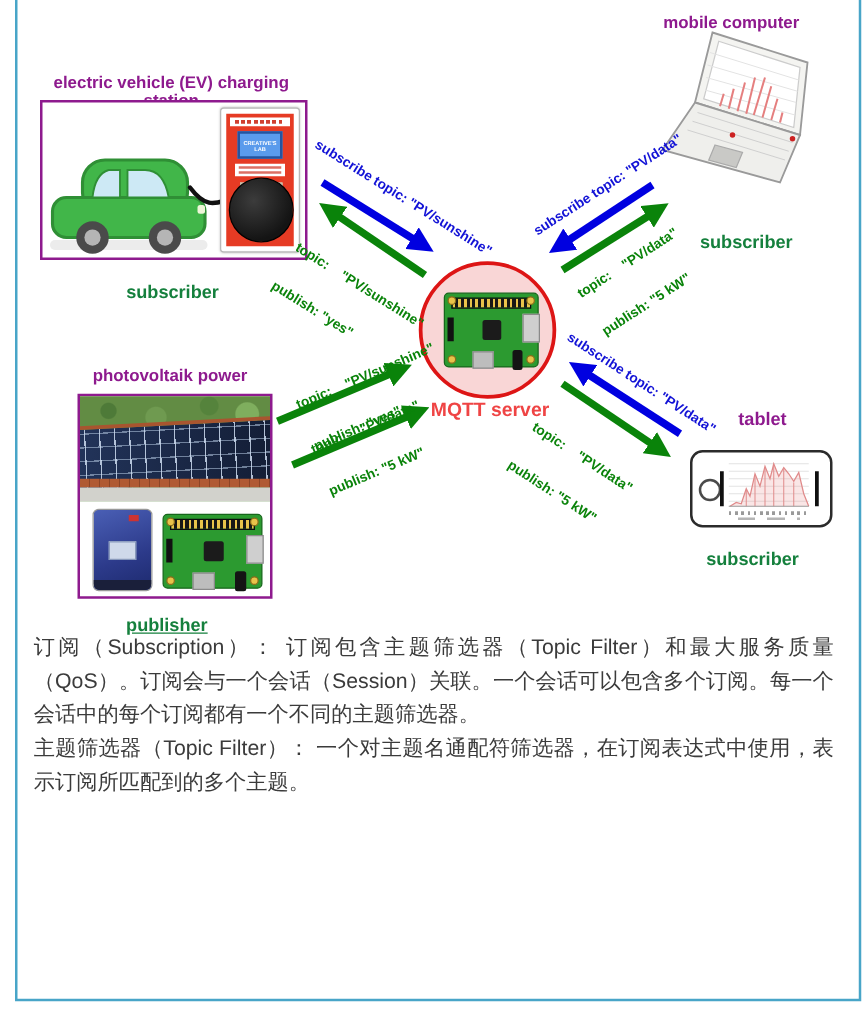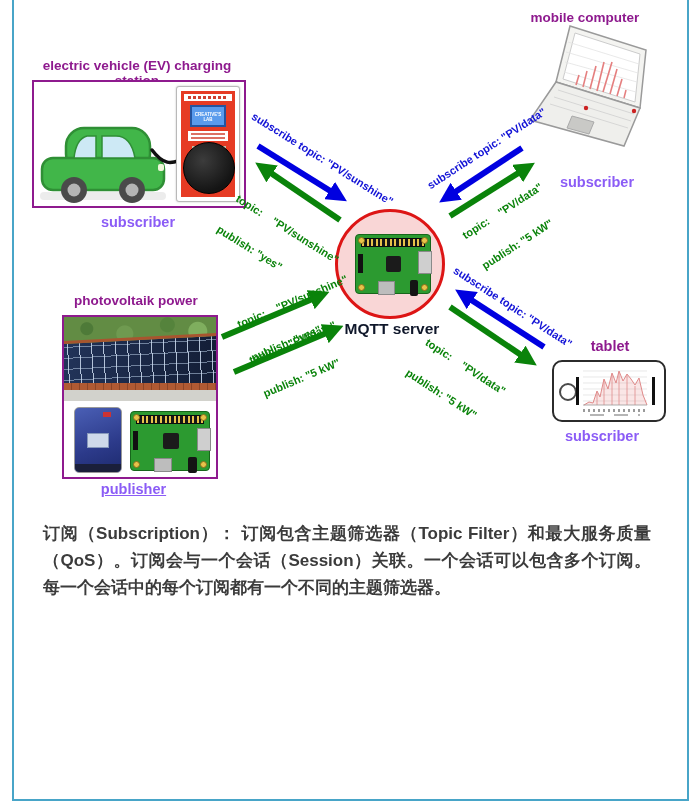--- a/index.html
+++ b/index.html
@@ -3,21 +3,21 @@
 <meta charset="utf-8">
 <style>
   html,body{margin:0;padding:0;}
   body{width:694px;height:809px;position:relative;background:#fff;overflow:hidden;
        font-family:"Liberation Sans",sans-serif;}
   .abs{position:absolute;}
   
   .frame{left:12px;right:5px;top:-6px;bottom:8px;border:2px solid #48a5c8;pointer-events:none;}
   
   .ptitle{color:#8e1a8e;font-weight:bold;font-size:13.5px;text-align:center;}
-  .role{color:#8b5cf6;font-weight:bold;font-size:14.5px;text-align:center;}
+  .role{color:#15803d;font-weight:bold;font-size:14.5px;text-align:center;margin-top:12px;}
   
   .ev-box{left:32px;top:80px;width:210px;height:124px;border:2px solid #8e1a8e;background:#fff;}
   .car{left:4px;top:32px;}
   .charger{left:142px;top:4px;width:62px;height:114px;background:#fff;border:1px solid #b9b9b9;
            border-radius:3px;box-shadow:0 0 2px rgba(0,0,0,.25);}
   .charger-red{position:absolute;left:4px;right:4px;top:4px;bottom:4px;background:#e63b24;}
   .charger-top{position:absolute;left:3px;right:3px;top:3px;height:7px;background:#fff;}
   .charger-top i{position:absolute;left:4px;right:4px;top:2px;height:3px;display:block;
      background:repeating-linear-gradient(90deg,#d04030 0 3px,transparent 3px 5px);}
   .charger-screen{position:absolute;left:9px;top:14px;width:36px;height:22px;background:#5a9bec;
@@ -34,21 +34,21 @@
   .t-home{position:absolute;left:5px;top:21px;width:14px;height:14px;border:2px solid #4a4a4a;border-radius:50%;background:#fff;}
   .t-bar{position:absolute;width:3px;height:28px;background:#101010;top:15px;}
   .t-screen{position:absolute;left:27px;top:3px;width:68px;height:44px;}
   .t-axis{position:absolute;left:29px;top:47px;width:64px;height:3px;
      background:repeating-linear-gradient(90deg,#9a9a9a 0 2px,transparent 2px 5px);}
   .t-legend{position:absolute;left:36px;top:52px;width:50px;height:2px;
      background:repeating-linear-gradient(90deg,#b5b5b5 0 14px,transparent 14px 24px);}
   
   .broker-circle{left:335px;top:209px;width:104px;height:104px;border-radius:50%;
      background:#f9d6d6;border:3px solid #dd1515;}
-  .broker-label{left:317px;top:321px;width:150px;text-align:center;color:#0f172a;
+  .broker-label{left:317px;top:321px;width:150px;text-align:center;color:#ef4444;
      font-weight:bold;font-size:15.5px;line-height:16.5px;}
   
   .rpi{position:absolute;background:#2c9a30;border:1px solid #17661b;border-radius:4px;}
   .rpi .gpio{position:absolute;left:7%;right:7%;top:5%;height:13%;border:1px solid #0c0c0c;
      background:repeating-linear-gradient(90deg,#e8c34a 0 2px,#161616 2px 4.6px);}
   .rpi .soc{position:absolute;left:41%;top:37%;width:20%;height:26%;background:#1b1b1b;border-radius:2px;}
   .rpi .usb{position:absolute;right:-3%;top:28%;width:16%;height:36%;background:#cfcfcf;border:1px solid #8a8a8a;}
   .rpi .connl{position:absolute;left:3%;top:32%;width:6%;height:34%;background:#111;}
   .rpi .portb{position:absolute;left:30%;bottom:-4%;width:20%;height:22%;background:#bdbdbd;border:1px solid #8a8a8a;}
   .rpi .jack{position:absolute;right:16%;bottom:-6%;width:11%;height:28%;background:#141414;border-radius:2px;}
@@ -75,21 +75,21 @@
   .inv-screen{position:absolute;left:12px;top:25px;width:20px;height:13px;background:#cfd9ea;border:1px solid #8899bb;}
   .inv-base{position:absolute;left:0;right:0;bottom:0;height:8px;background:#1a1f3a;border-radius:0 0 5px 5px;}
   .inv-logo{position:absolute;left:28px;top:4px;width:8px;height:5px;background:#cc3333;}
   
   .alabel{position:absolute;font-weight:bold;font-size:11px;line-height:12px;white-space:pre;
           transform-origin:left top;}
   .alabel.blue{color:#1212d6;}
   .alabel.green{color:#0a830a;}
   
   .glossary{left:27px;top:504px;width:640px;font-size:17px;line-height:27px;color:#3b3b3b;text-align:justify;}
-  .glossary p{margin:16px;font-weight:bold;}
+  .glossary p{margin:0;}
 </style>
 </head>
 <body>
 
 <div class="abs frame"></div>
 
 <div class="abs ptitle" style="left:26px;top:58px;width:222px;">electric vehicle (EV) charging station</div>
 <div class="abs ev-box">
   <svg class="abs car" width="130" height="92" viewBox="0 0 130 92">
     <rect x="2" y="78" width="126" height="8" rx="4" fill="#ececec"></rect>
@@ -172,21 +172,21 @@
     <div class="portb"></div>
       <div class="jack"></div>
     <span class="hole tl"></span>
       <span class="hole tr"></span>
       <span class="hole bl"></span>
       <span class="hole br"></span>
   </div>
 </div>
 <div class="abs role" style="left:66px;top:481px;width:135px;text-decoration:underline;">publisher</div>
 
-<div class="abs ptitle" style="left:560px;top:338px;width:100px;font-size:14.5px;">tablet</div>
+<div class="abs ptitle" style="left:560px;top:328px;width:100px;font-size:14.5px;">tablet</div>
 <div class="abs tablet">
   <div class="t-home"></div>
   <div class="t-bar" style="left:22px;"></div>
   <div class="t-bar" style="left:98px;"></div>
   <svg class="t-screen" viewBox="0 0 68 44">
     <g stroke="#d8d8d8" stroke-width="0.6">
       <line x1="2" y1="6" x2="66" y2="6"></line>
         <line x1="2" y1="12" x2="66" y2="12"></line>
       <line x1="2" y1="18" x2="66" y2="18"></line>
         <line x1="2" y1="24" x2="66" y2="24"></line>
@@ -264,13 +264,14 @@
   <div>publish: "5 kW"</div>
 </div>
 <div class="alabel blue" style="left:458px;top:264px;transform:rotate(33deg);">subscribe topic: "PV/data"</div>
 <div class="alabel green" style="left:443px;top:316px;transform:rotate(33deg);">
   <div>topic:    "PV/data"</div>
   <div>publish: "5 kW"</div>
 </div>
 
 <div class="abs glossary">
   <p>订阅（Subscription）： 订阅包含主题筛选器（Topic Filter）和最大服务质量（QoS）。订阅会与一个会话（Session）关联。一个会话可以包含多个订阅。每一个会话中的每个订阅都有一个不同的主题筛选器。</p>
+  <p>主题筛选器（Topic Filter）： 一个对主题名通配符筛选器，在订阅表达式中使用，表示订阅所匹配到的多个主题。</p>
 </div>
 
 </body></html>

